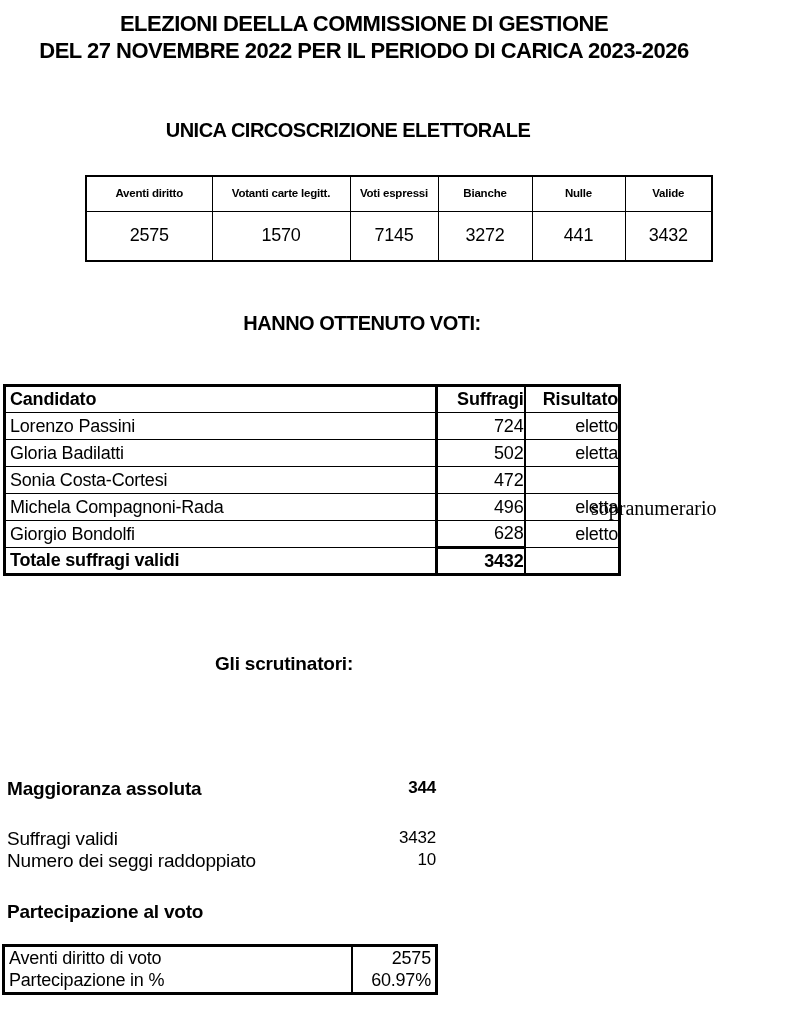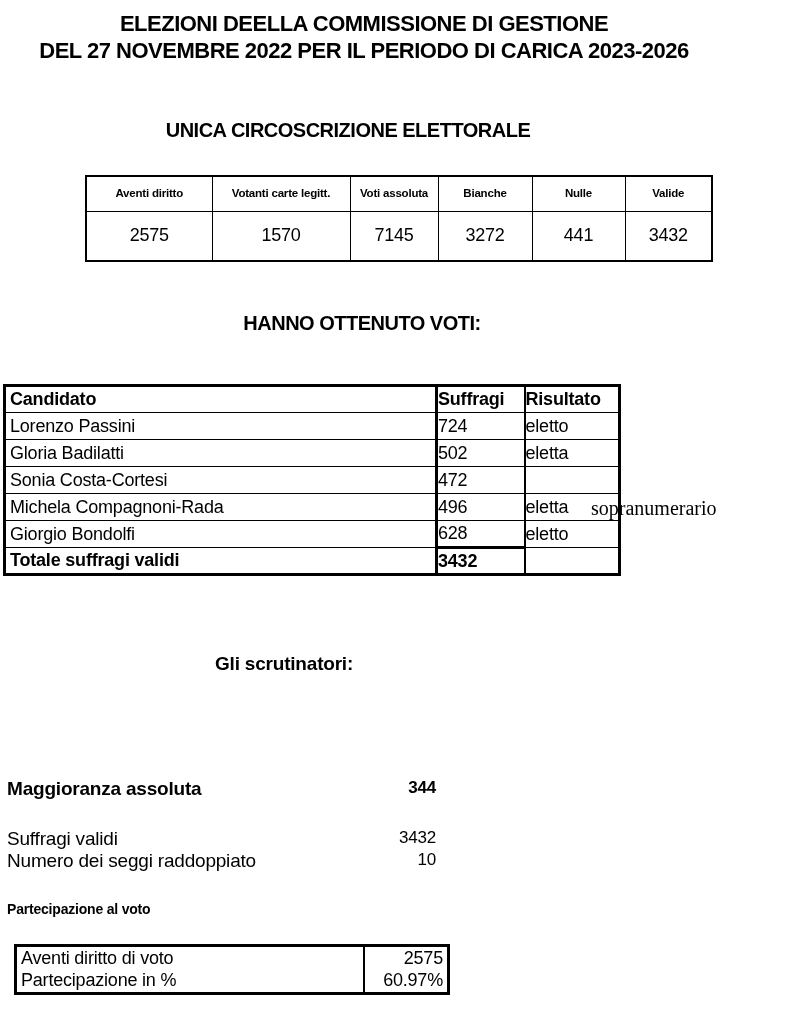--- a/index.html
+++ b/index.html
@@ -79,21 +79,21 @@
   .results-table th, .results-table td {
     border: 1px solid #000;
     font-size: 18px;
     height: 27px;
     vertical-align: middle;
     overflow: hidden;
     white-space: nowrap;
   }
   .results-table .col-candidate { text-align: left; padding-left: 4px; }
   .results-table .col-votes,
-  .results-table .col-result { text-align: left; }
+  .results-table .col-result { text-align: right; }
   .results-table th { font-weight: bold; }
   .results-table td { font-weight: normal; }
   .results-table .col-votes { border-left: 3px solid #000; border-right: 2px solid #000; }
   .results-table tr.total-row th { font-weight: bold; }
   .results-table tr.total-row .col-votes {
     border-top: 3px solid #000;
     border-bottom: 3px solid #000;
     font-weight: bold;
   }
   .note-sopranumerario {
@@ -107,25 +107,25 @@
 
   
   .stat-label { font-size: 19px; white-space: nowrap; }
   .stat-label.bold, .part-heading { font-weight: bold; }
   .stat-value {
     width: 250px; left: 186px;
     text-align: right;
     font-size: 17px;
   }
   .stat-value.bold { font-weight: bold; }
-  .part-heading { left: 7px; top: 901px; font-size: 14px; }
+  .part-heading { left: 7px; top: 901px; font-size: 19px; }
 
   
   .participation-table {
-    left: 14px; top: 944px;
+    left: 2px; top: 944px;
     border: 3px solid #000;
   }
   .participation-table td {
     font-size: 18px;
     height: 24px;
     vertical-align: middle;
     white-space: nowrap;
     overflow: hidden;
   }
   .participation-table .p-label { text-align: left; padding-left: 4px; border-right: 2px solid #000; }
@@ -149,21 +149,21 @@
         <col style="width:138px">
         <col style="width:88px">
       <col style="width:94px">
         <col style="width:93px">
         <col style="width:87px">
     </colgroup>
     <tbody>
         <tr>
       <th>Aventi diritto</th>
       <th>Votanti carte legitt.</th>
-      <th>Voti assoluta</th>
+      <th>Voti espressi</th>
       <th>Bianche</th>
       <th>Nulle</th>
       <th>Valide</th>
     </tr>
     <tr>
       <td>2575</td>
       <td>1570</td>
       <td>7145</td>
       <td>3272</td>
       <td>441</td>

